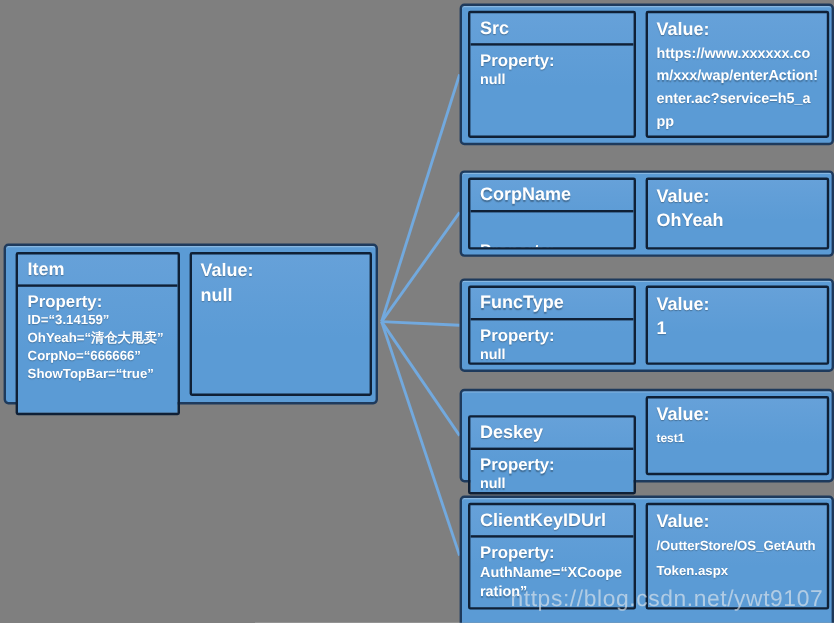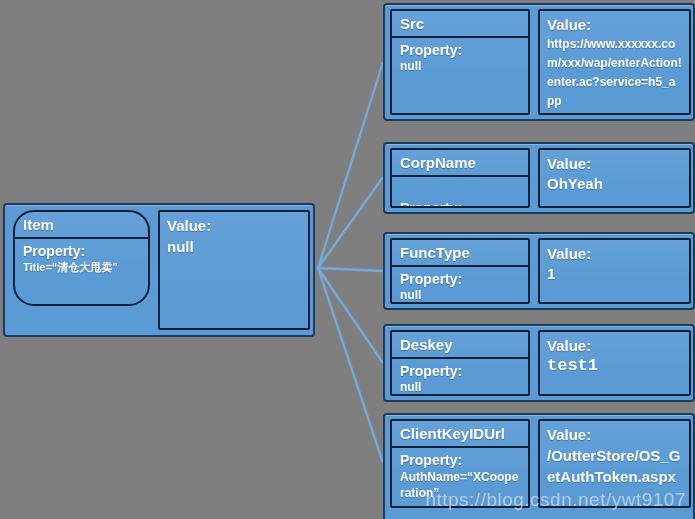--- a/index.html
+++ b/index.html
@@ -64,25 +64,28 @@
 
   <svg class="connectors" width="695" height="519" viewBox="0 0 695 519">
     <line x1="318" y1="268" x2="383" y2="62" stroke="#72a9de" stroke-width="2.4"></line>
     <line x1="318" y1="268" x2="383" y2="177" stroke="#72a9de" stroke-width="2.4"></line>
     <line x1="318" y1="268" x2="383" y2="271" stroke="#72a9de" stroke-width="2.4"></line>
     <line x1="318" y1="268" x2="383" y2="363" stroke="#72a9de" stroke-width="2.4"></line>
     <line x1="318" y1="268" x2="383" y2="463" stroke="#72a9de" stroke-width="2.4"></line>
   </svg>
 
   <div class="node" style="left:3px;top:203px;width:312px;height:134px;">
-    <div class="name-col" style="left:8px;top:5px;width:137px;height:96px;border-radius:21px;">
+    <div class="name-col" style="left:8px;top:5px;width:137px;height:136px;">
       <div class="node-title">Item</div>
       <div class="prop-sec">
         <div class="prop-label">Property:</div>
-        <div class="prop-line">Title=“清仓大甩卖”</div>
+        <div class="prop-line">ID=“3.14159”</div>
+        <div class="prop-line">OhYeah=“清仓大甩卖”</div>
+        <div class="prop-line">CorpNo=“666666”</div>
+        <div class="prop-line">ShowTopBar=“true”</div>
       </div>
     </div>
     <div class="value-box" style="left:153px;top:5px;width:152px;height:120px;">
       <div class="value-label">Value:</div>
       <div class="value-text" style="font-size:15px;line-height:21px;">null</div>
     </div>
   </div>
 
   <div class="node" style="left:383px;top:3px;width:312px;height:118px;">
     <div class="name-col" style="left:5px;top:4px;width:140px;height:106px;">
@@ -120,42 +123,42 @@
         <div class="prop-line" style="font-size:12px;">null</div>
       </div>
     </div>
     <div class="value-box" style="left:153px;top:4px;width:153px;height:66px;">
       <div class="value-label">Value:</div>
       <div class="value-text" style="font-size:15px;">1</div>
     </div>
   </div>
 
   <div class="node" style="left:383px;top:324px;width:312px;height:78px;">
-    <div class="name-col" style="left:5px;top:4px;width:140px;height:66px;">
+    <div class="name-col" style="left:5px;top:20px;width:140px;height:66px;">
       <div class="node-title">Deskey</div>
       <div class="prop-sec">
         <div class="prop-label">Property:</div>
         <div class="prop-line" style="font-size:12px;">null</div>
       </div>
     </div>
     <div class="value-box" style="left:153px;top:4px;width:153px;height:66px;">
       <div class="value-label">Value:</div>
-      <div class="value-text" style="font-size:17px;font-family:Liberation Mono, monospace;">test1</div>
+      <div class="value-text" style="font-size:10px;">test1</div>
     </div>
   </div>
 
   <div class="node" style="left:383px;top:413px;width:312px;height:110px;">
     <div class="name-col" style="left:5px;top:4px;width:140px;height:89px;">
       <div class="node-title">ClientKeyIDUrl</div>
       <div class="prop-sec">
         <div class="prop-label">Property:</div>
         <div class="prop-line" style="font-size:12px;line-height:16px;">AuthName=“XCooperation”</div>
       </div>
     </div>
     <div class="value-box" style="left:153px;top:4px;width:153px;height:89px;">
       <div class="value-label">Value:</div>
-      <div class="value-text" style="font-size:15px;line-height:21px;">/OutterStore/OS_GetAuthToken.aspx</div>
+      <div class="value-text" style="font-size:11px;line-height:21px;">/OutterStore/OS_GetAuthToken.aspx</div>
     </div>
   </div>
 
   <div class="watermark">https://blog.csdn.net/ywt9107</div>
 
 </div>
 
 </body></html>

